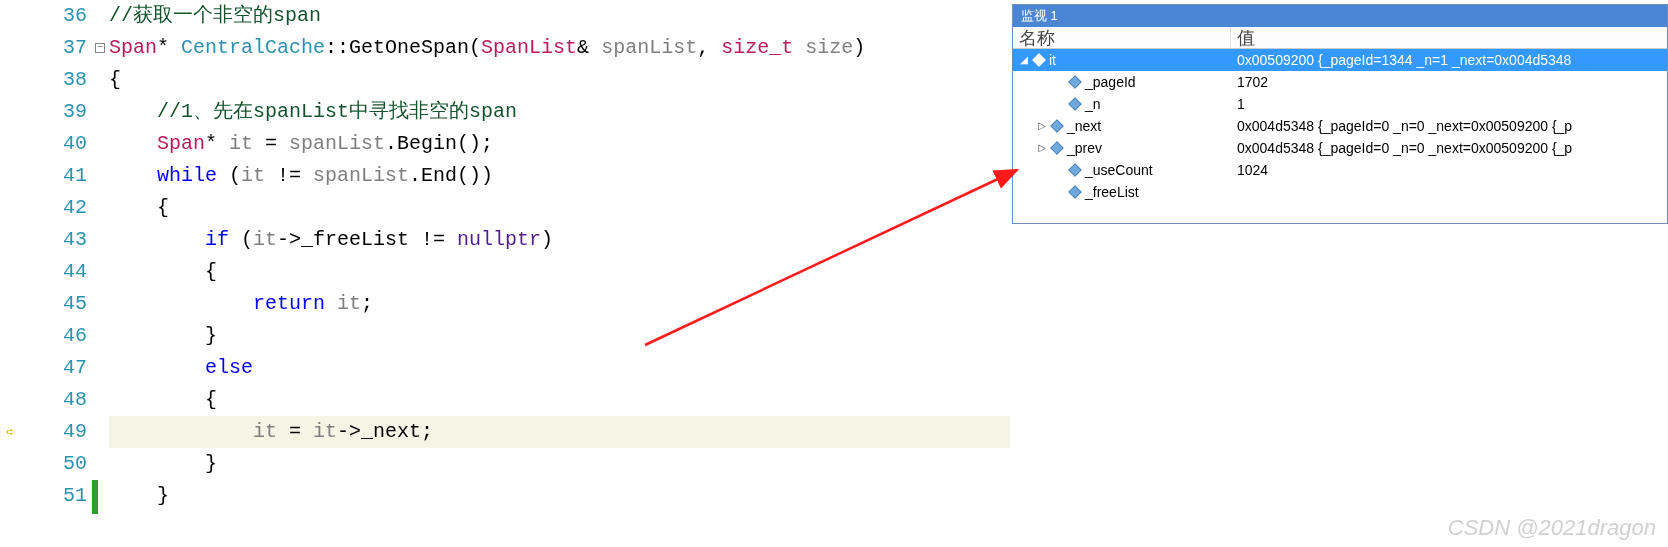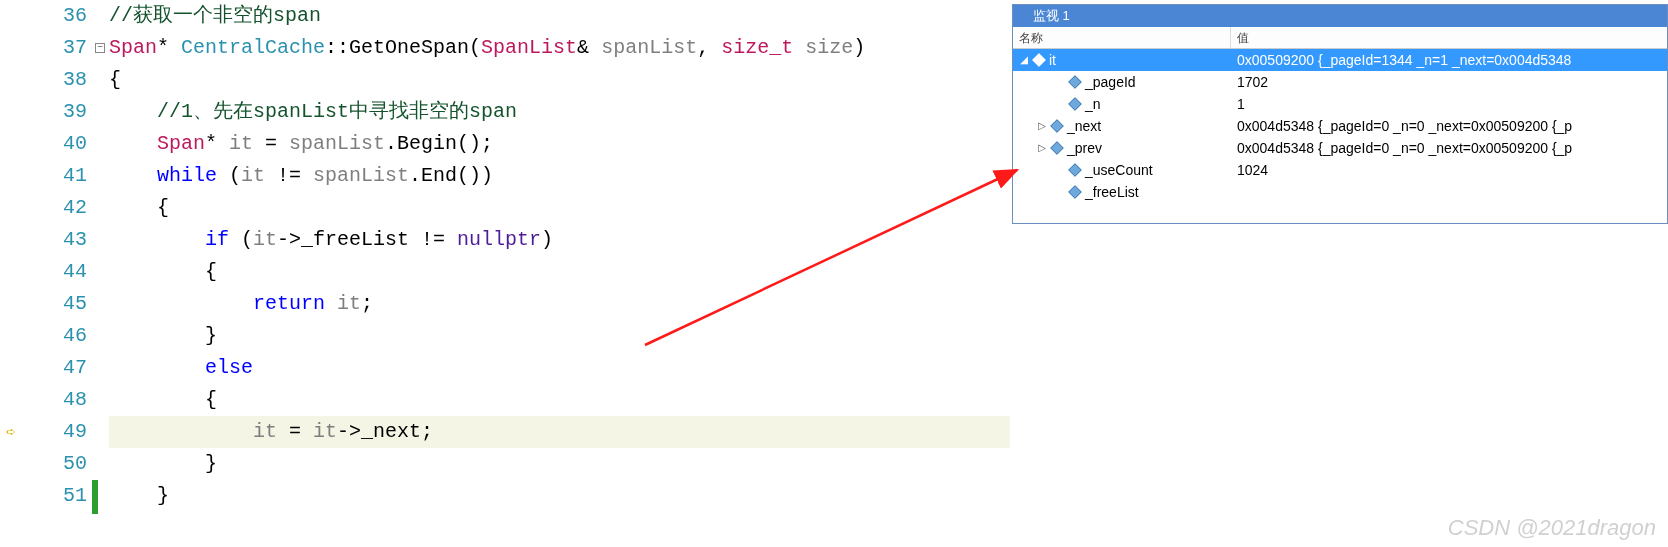--- a/index.html
+++ b/index.html
@@ -74,29 +74,29 @@
       height: 220px;
       border: 1px solid #6a8ebf;
       background: #fff;
       font-family: "Microsoft YaHei", Arial, sans-serif;
       font-size: 14px;
       overflow: hidden;
     }
     .watch-title {
       background: #4a86d4;
       color: #fff;
-      padding: 2px 20px;
+      padding: 2px 8px;
       font-size: 13px;
     }
     .watch-header {
       display: flex;
       border-bottom: 1px solid #ccc;
       background: #fdfdfd;
       color: #444;
-      font-size: 12px;
+      font-size: 18px;
       height: 22px; line-height: 22px;
     }
     .wh-name { width: 218px; padding-left: 6px; border-right: 1px solid #ddd; }
     .wh-value { flex:1; padding-left: 6px; }
     .watch-row {
       display: flex;
       height: 22px; line-height: 22px;
       font-size: 14px;
     }
     .watch-row.sel { background: #3399ff; color: #fff; }

